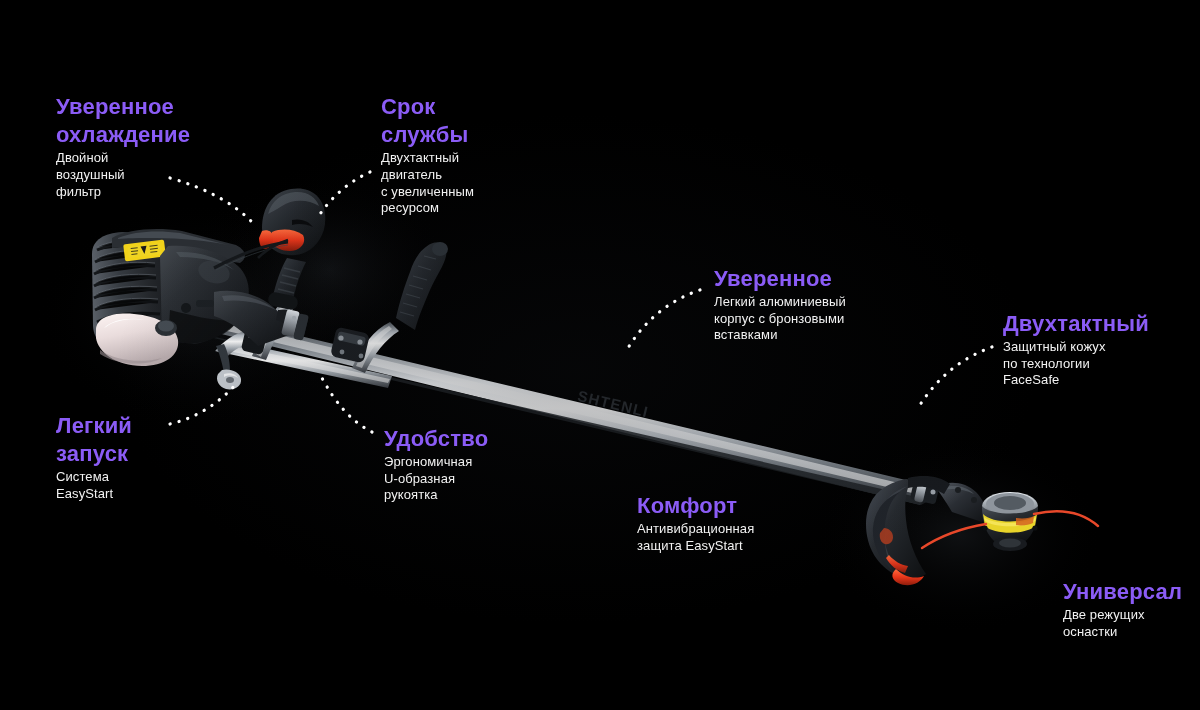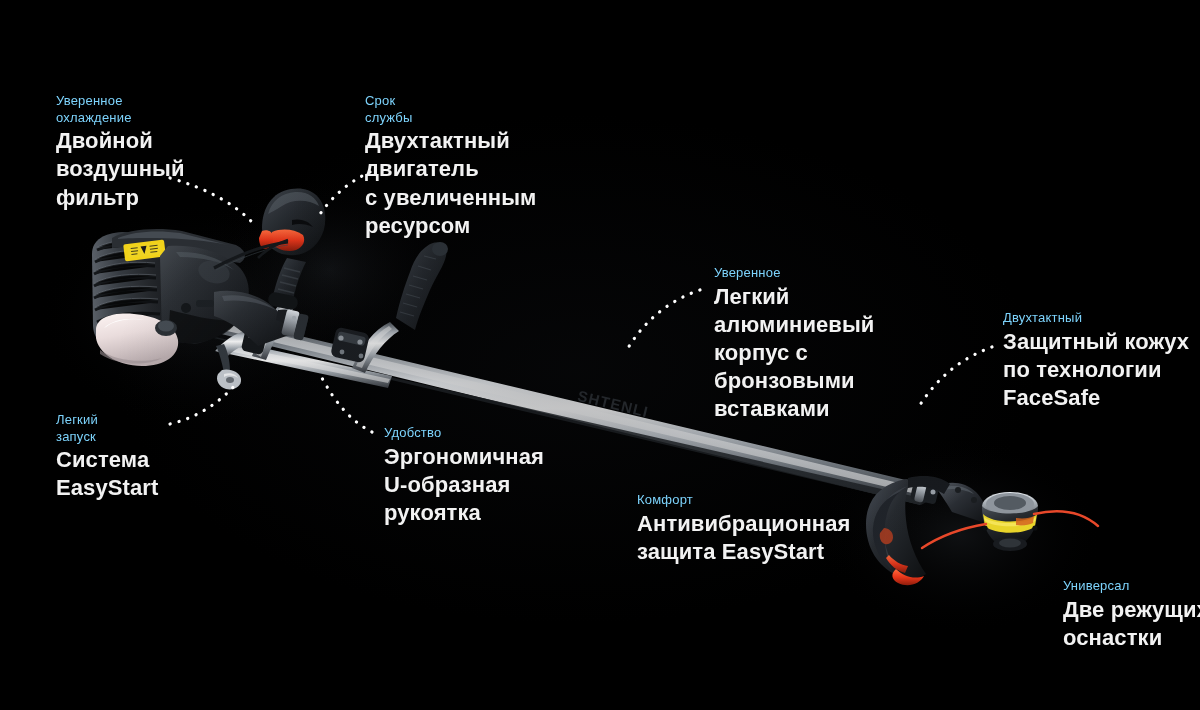--- a/index.html
+++ b/index.html
@@ -7,25 +7,25 @@
   body{
     width:1200px;height:710px;overflow:hidden;position:relative;
     font-family:"Liberation Sans","DejaVu Sans",sans-serif;
     background:#000;
   }
   .stage{position:absolute;inset:0;width:1200px;height:710px;background:#000;overflow:hidden;}
 
   
   .callout{position:absolute;line-height:1.28;z-index:40;}
   .callout .title{
-    font-weight:400;font-size:13px;letter-spacing:.2px;
-    color:#7dd3fc;margin:0 0 1px 0;white-space:pre-line;
+    font-weight:700;font-size:22px;letter-spacing:.2px;
+    color:#8b5cf6;margin:0 0 1px 0;white-space:pre-line;
   }
   .callout .body{
-    font-weight:700;font-size:22px;letter-spacing:.1px;
+    font-weight:400;font-size:13px;letter-spacing:.1px;
     color:#f2f2f2;margin:0;white-space:pre-line;
   }
 
   
   .leaders{position:absolute;inset:0;width:1200px;height:710px;z-index:30;pointer-events:none;}
 
   
   .product{position:absolute;left:0;top:0;width:1200px;height:710px;z-index:10;}
   .vignette{
     position:absolute;inset:0;z-index:20;pointer-events:none;
@@ -353,21 +353,21 @@
   </svg>
 
   <div class="callout" style="left:56px;  top:93px;  width:165px;">
     <p class="title">Уверенное
 охлаждение</p>
     <p class="body">Двойной
 воздушный
 фильтр</p>
   </div>
 
-  <div class="callout" style="left:365px; top:93px;  width:210px;">
+  <div class="callout" style="left:381px; top:93px;  width:210px;">
     <p class="title">Срок
 службы</p>
     <p class="body">Двухтактный
 двигатель
 с увеличенным
 ресурсом</p>
   </div>
 
   <div class="callout" style="left:714px; top:265px; width:230px;">
     <p class="title">Уверенное</p>

